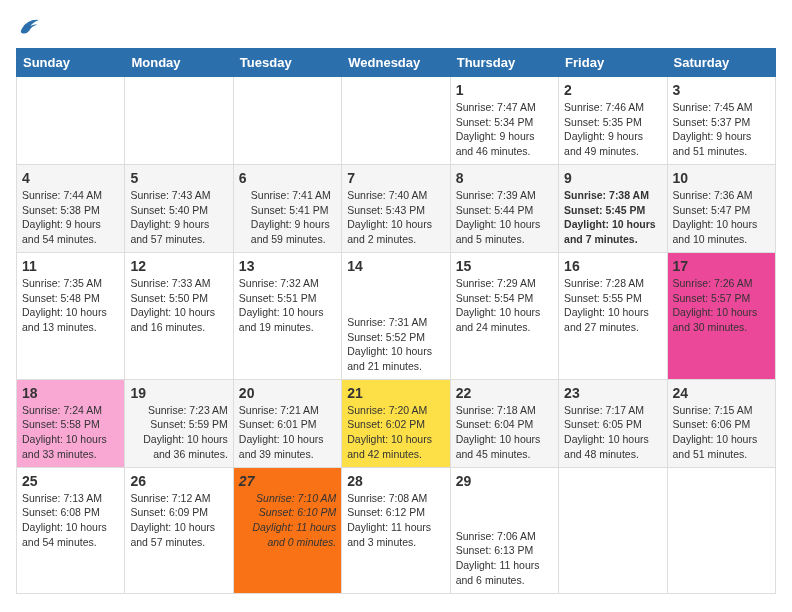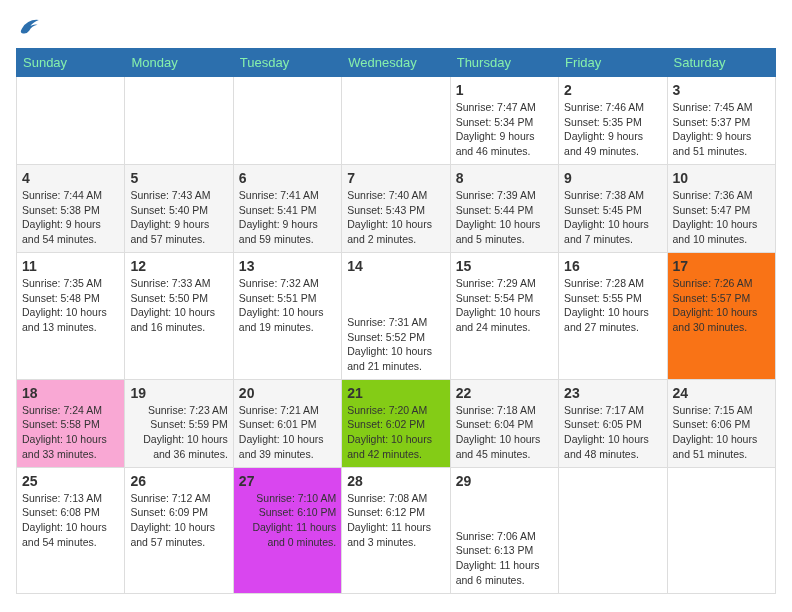--- a/index.html
+++ b/index.html
@@ -43,25 +43,25 @@
       font-size: 15px;
       color: #333;
     }
     table {
       width: 100%;
       border-collapse: collapse;
       table-layout: fixed;
     }
     .day-header {
       background-color: #2c6fad;
-      color: #86efac;
+      color: #ffffff;
       text-align: left;
       padding: 6px 6px;
       font-size: 13px;
-      font-weight: normal;
+      font-weight: bold;
       border: 1px solid #2c6fad;
     }
     .cal-cell {
       vertical-align: top;
       padding: 5px 5px;
       border: 1px solid #ddd;
       height: 88px;
       background: #fff;
       font-size: 11px;
       color: #333;
@@ -163,42 +163,42 @@
         </td>
         <td class="cal-cell" style="background: rgb(245, 245, 245);">
           <div class="day-num">5</div>
           <div class="cell-info" style="white-space: pre-line;">Sunrise: 7:43 AM
 Sunset: 5:40 PM
 Daylight: 9 hours
 and 57 minutes.</div>
         </td>
         <td class="cal-cell" style="background: rgb(245, 245, 245);">
           <div class="day-num">6</div>
-          <div class="cell-info" style="white-space: pre-line;">Sunrise: 7:41 AM
+          <div class="cell-info" style="white-space: pre-line; margin-left: 12px;">Sunrise: 7:41 AM
 Sunset: 5:41 PM
 Daylight: 9 hours
 and 59 minutes.</div>
         </td>
         <td class="cal-cell" style="background: rgb(245, 245, 245);">
           <div class="day-num">7</div>
           <div class="cell-info" style="white-space: pre-line;">Sunrise: 7:40 AM
 Sunset: 5:43 PM
 Daylight: 10 hours
 and 2 minutes.</div>
         </td>
         <td class="cal-cell" style="background: rgb(245, 245, 245);">
           <div class="day-num">8</div>
           <div class="cell-info" style="white-space: pre-line;">Sunrise: 7:39 AM
 Sunset: 5:44 PM
 Daylight: 10 hours
 and 5 minutes.</div>
         </td>
         <td class="cal-cell" style="background: rgb(245, 245, 245);">
           <div class="day-num">9</div>
-          <div class="cell-info" style="white-space: pre-line;">Sunrise: 7:38 AM
+          <div class="cell-info" style="white-space: pre-line; font-weight: bold;">Sunrise: 7:38 AM
 Sunset: 5:45 PM
 Daylight: 10 hours
 and 7 minutes.</div>
         </td>
         <td class="cal-cell" style="background: rgb(245, 245, 245); margin-top: 28px;">
           <div class="day-num">10</div>
           <div class="cell-info" style="white-space: pre-line;">Sunrise: 7:36 AM
 Sunset: 5:47 PM
 Daylight: 10 hours
 and 10 minutes.</div>
@@ -240,21 +240,21 @@
 Daylight: 10 hours
 and 24 minutes.</div>
         </td>
         <td class="cal-cell" style="background: rgb(255, 255, 255);">
           <div class="day-num">16</div>
           <div class="cell-info" style="white-space: pre-line;">Sunrise: 7:28 AM
 Sunset: 5:55 PM
 Daylight: 10 hours
 and 27 minutes.</div>
         </td>
-        <td class="cal-cell" style="background: #f97316;">
+        <td class="cal-cell" style="background: #ec4899;">
           <div class="day-num">17</div>
           <div class="cell-info" style="white-space: pre-line;">Sunrise: 7:26 AM
 Sunset: 5:57 PM
 Daylight: 10 hours
 and 30 minutes.</div>
         </td>
       </tr>
       <tr class="week-row">
         <td class="cal-cell" style="background: #f9a8d4;">
           <div class="day-num">18</div>
@@ -270,21 +270,21 @@
 Daylight: 10 hours
 and 36 minutes.</div>
         </td>
         <td class="cal-cell" style="background: rgb(245, 245, 245);">
           <div class="day-num">20</div>
           <div class="cell-info" style="white-space: pre-line;">Sunrise: 7:21 AM
 Sunset: 6:01 PM
 Daylight: 10 hours
 and 39 minutes.</div>
         </td>
-        <td class="cal-cell" style="background: #84cc16;">
+        <td class="cal-cell" style="background: #fde047;">
           <div class="day-num">21</div>
           <div class="cell-info" style="white-space: pre-line;">Sunrise: 7:20 AM
 Sunset: 6:02 PM
 Daylight: 10 hours
 and 42 minutes.</div>
         </td>
         <td class="cal-cell" style="background: rgb(245, 245, 245);">
           <div class="day-num">22</div>
           <div class="cell-info" style="white-space: pre-line;">Sunrise: 7:18 AM
 Sunset: 6:04 PM
@@ -314,21 +314,21 @@
 Daylight: 10 hours
 and 54 minutes.</div>
         </td>
         <td class="cal-cell" style="background: rgb(255, 255, 255);">
           <div class="day-num">26</div>
           <div class="cell-info" style="white-space: pre-line;">Sunrise: 7:12 AM
 Sunset: 6:09 PM
 Daylight: 10 hours
 and 57 minutes.</div>
         </td>
-        <td class="cal-cell" style="background: #d946ef;">
+        <td class="cal-cell" style="background: #f97316; font-style: italic;">
           <div class="day-num">27</div>
           <div class="cell-info" style="white-space: pre-line; text-align: right;">Sunrise: 7:10 AM
 Sunset: 6:10 PM
 Daylight: 11 hours
 and 0 minutes.</div>
         </td>
         <td class="cal-cell" style="background: rgb(255, 255, 255);">
           <div class="day-num">28</div>
           <div class="cell-info" style="white-space: pre-line;">Sunrise: 7:08 AM
 Sunset: 6:12 PM

